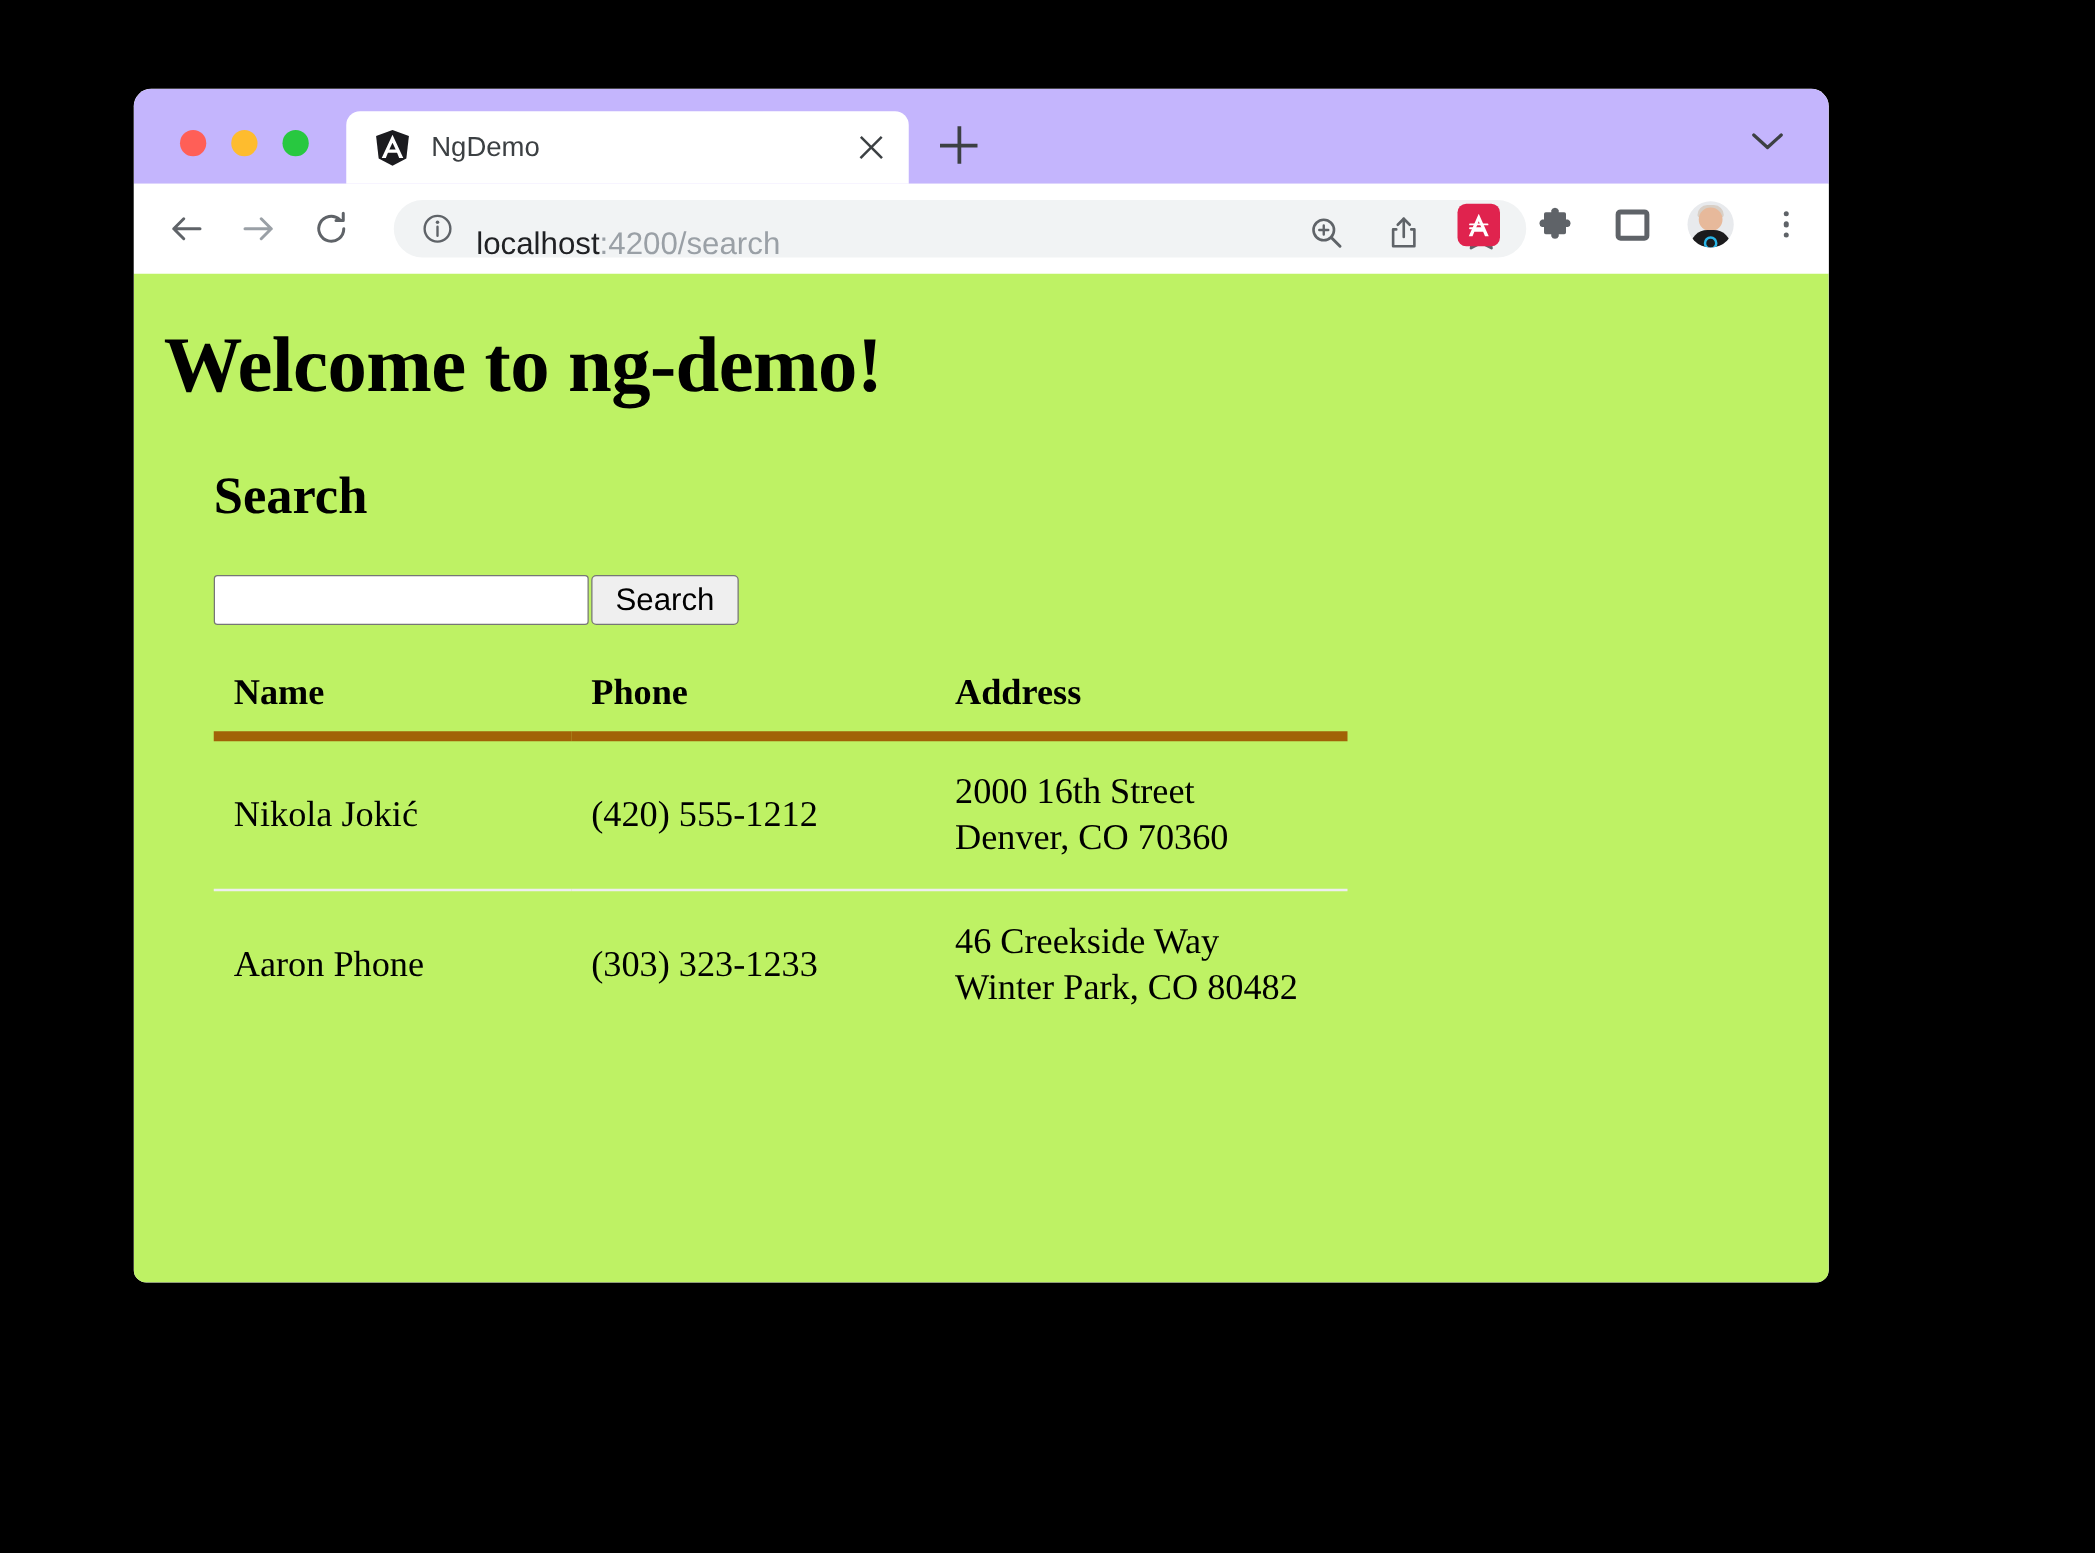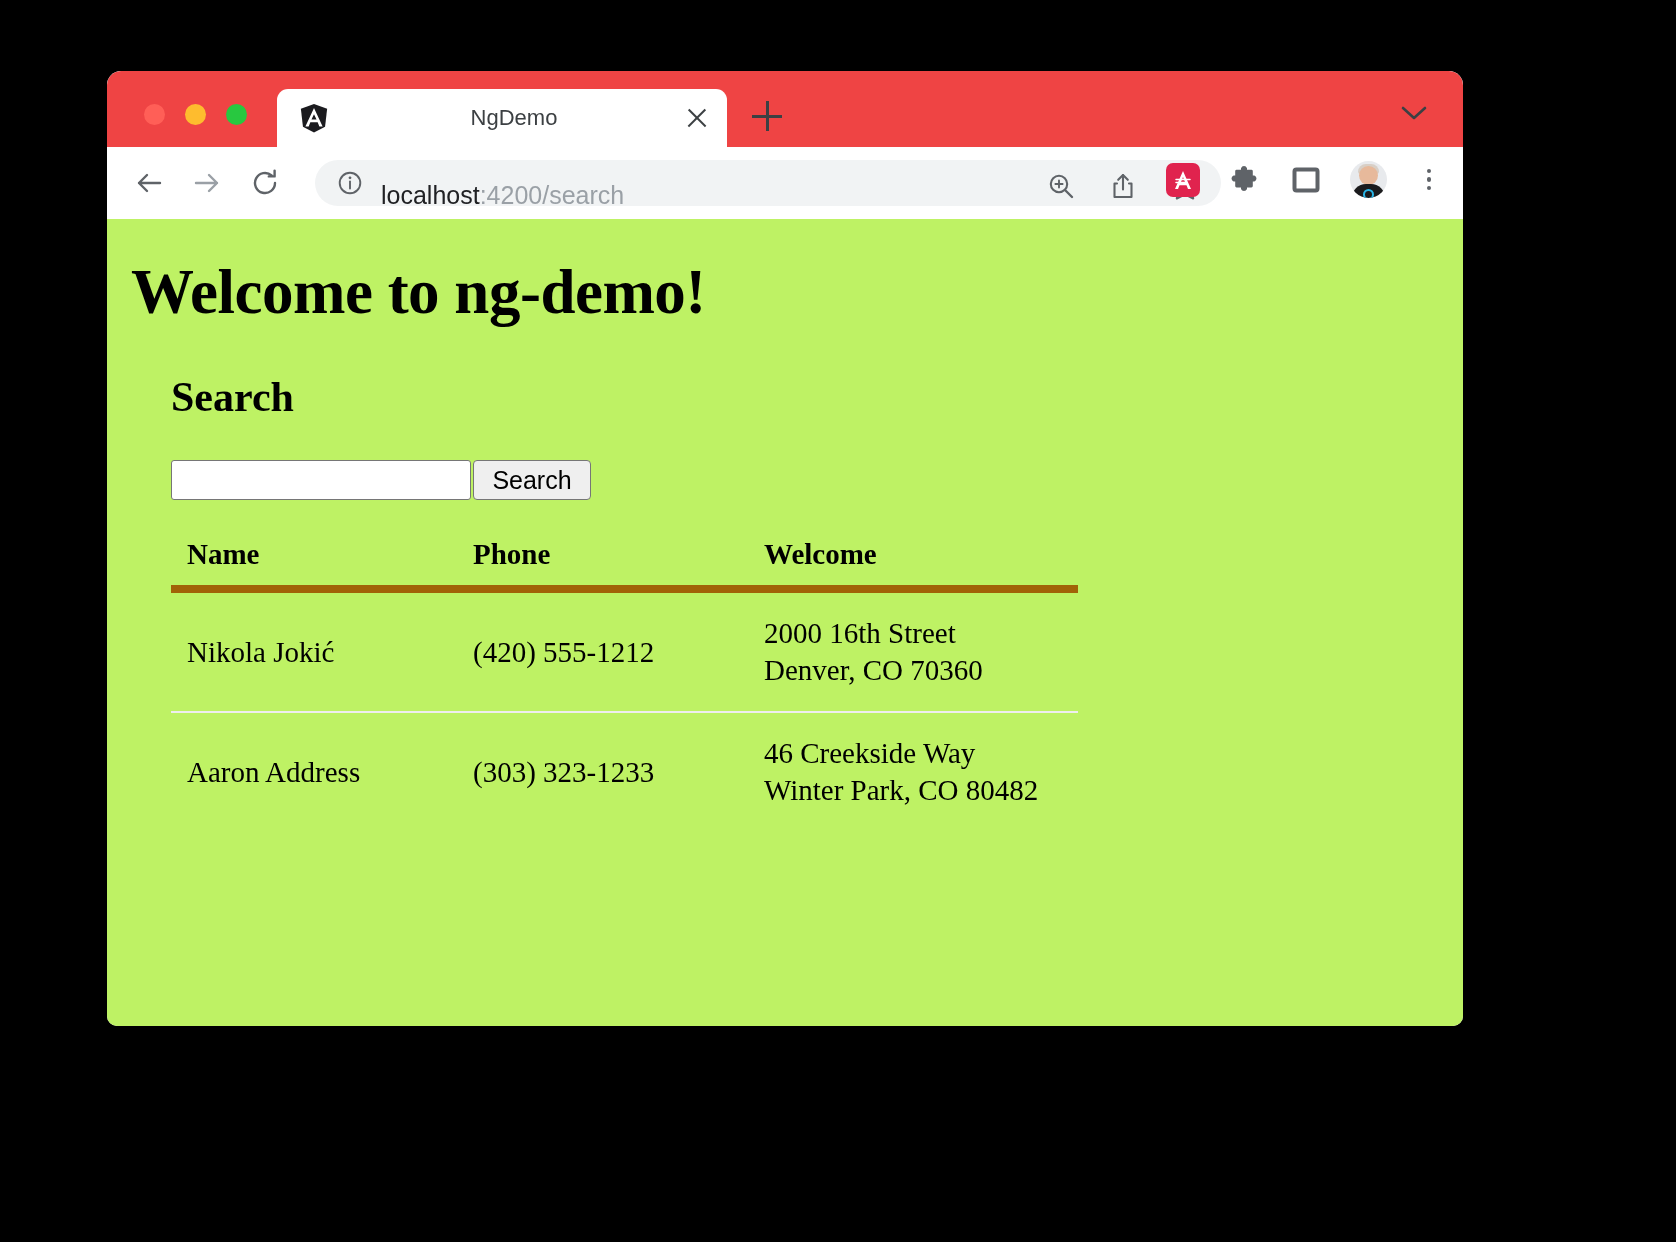--- a/index.html
+++ b/index.html
@@ -24,23 +24,22 @@
     background: #ffffff;
     border-radius: 14px 14px 10px 10px;
     overflow: hidden;
     box-shadow: 0 0 0 0 rgba(0,0,0,0);
   }
 
   
   .tabstrip {
     position: relative;
     height: 76px;
-    background: #ef4444;
+    background: #c4b5fd;
     border-radius: 14px 14px 0 0;
-    text-align: center;
   }
   .traffic {
     position: absolute;
     left: 37px;
     top: 33px;
     display: flex;
     gap: 20px;
   }
   .dot {
     width: 21px;
@@ -472,34 +471,34 @@
       <div class="search-row">
         <input class="search-input" type="text" placeholder="" style="">
         <button class="search-button">Search</button>
       </div>
 
       <table class="results">
         <thead>
           <tr>
             <th class="col-name">Name</th>
             <th class="col-phone">Phone</th>
-            <th class="col-address">Welcome</th>
+            <th class="col-address">Address</th>
           </tr>
         </thead>
         <tbody>
           <tr>
             <td class="col-name">Nikola Jokić</td>
             <td class="col-phone">(420) 555-1212</td>
             <td class="address">
               <span>2000 16th Street</span><br>
               <span>Denver, CO 70360</span>
             </td>
           </tr>
           <tr>
-            <td class="col-name">Aaron Address</td>
+            <td class="col-name">Aaron Phone</td>
             <td class="col-phone">(303) 323-1233</td>
             <td class="address">
               <span>46 Creekside Way</span><br>
               <span>Winter Park, CO 80482</span>
             </td>
           </tr>
         </tbody>
       </table>
     </div>
   </div>

